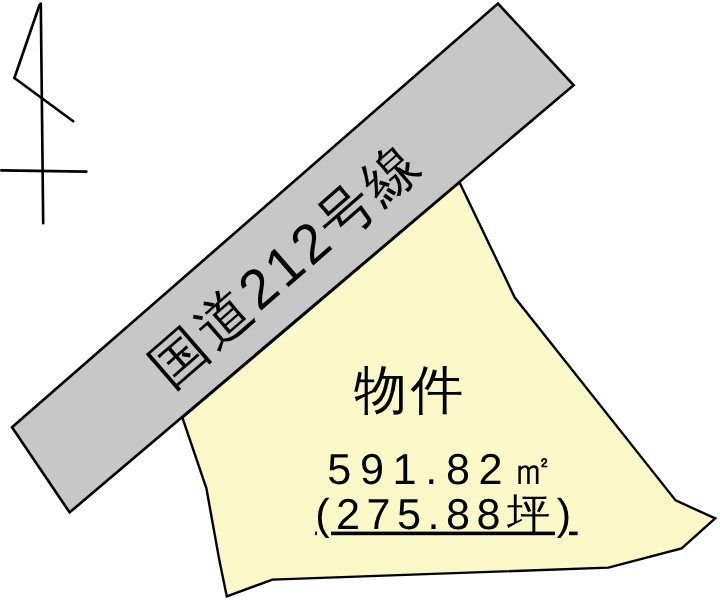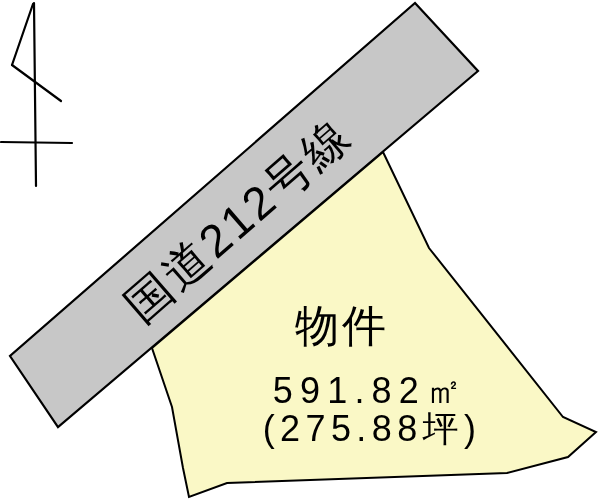--- a/index.html
+++ b/index.html
@@ -48,20 +48,21 @@
     font-size: 36px;
     letter-spacing: 0.20em;
     transform: translate(-50%, -50%);
   }
   .area-tsubo {
     left: 372px;
     top: 429px;
     font-size: 36px;
     letter-spacing: 0.15em;
     transform: translate(-50%, -50%);
+    text-decoration: underline;
   }
 </style>
 </head>
 <body>
 
 <div class="stage">
 
   <svg width="600" height="500" viewBox="0 0 600 500">
 
     <g stroke="#000000" stroke-width="2.2" stroke-linecap="round" fill="none">

